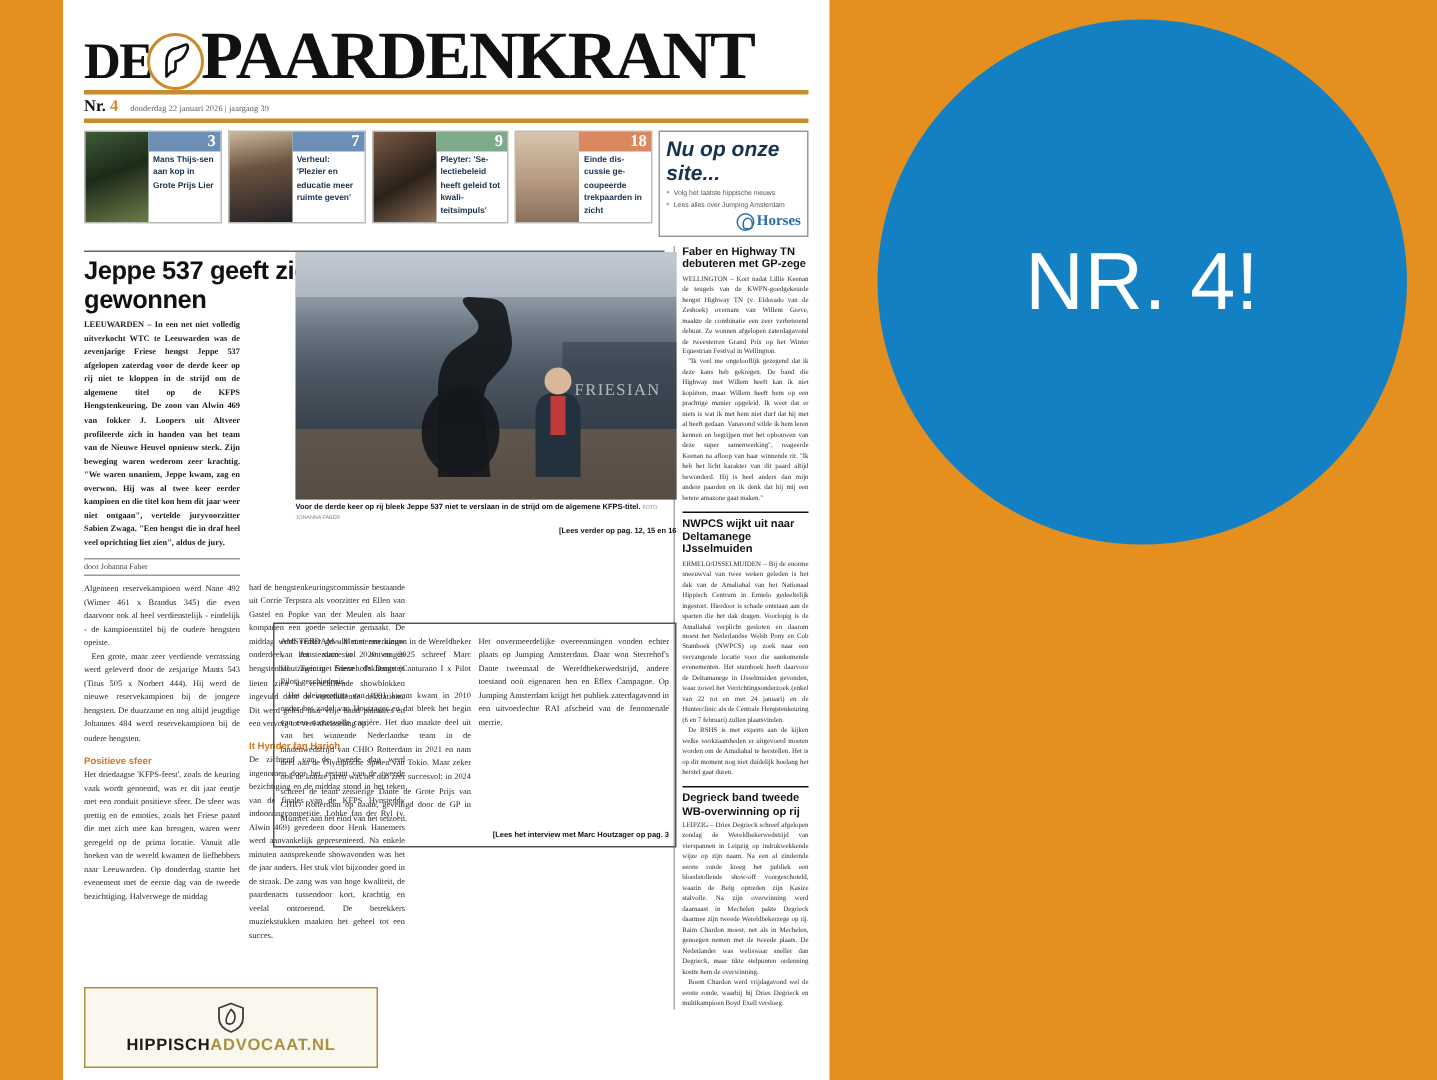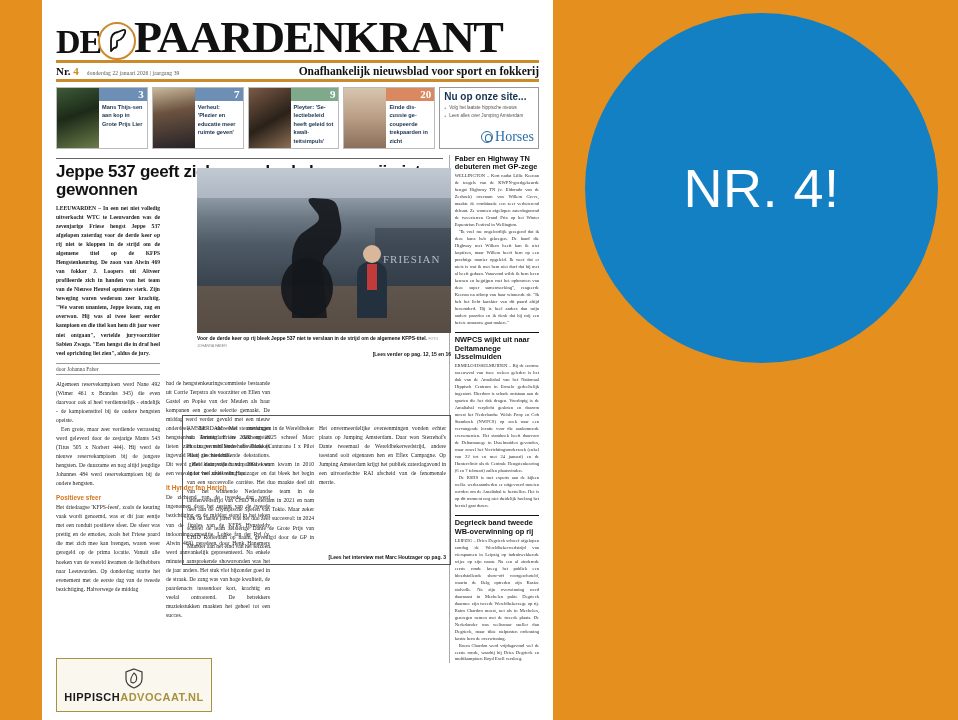--- a/index.html
+++ b/index.html
@@ -30,22 +30,23 @@
   .mast-logo {
     width:40px; height:40px; margin:0 -3px 0 -4px; position:relative; top:3px;
   }
   .mast-main {
     font-family:"Liberation Serif", serif; font-weight:bold;
     font-size:45px; letter-spacing:-1.5px; color:#111; line-height:0.92;
     transform:scaleX(1.02); transform-origin:left bottom;
   }
   .mast-rule { height:3px; background:#C98B2B; margin:2px 0 0 0; }
   .mast-sub {
-    display:flex; align-items:baseline; justify-content:space-between;
+    display:flex; align-items:baseline; 
     padding:2px 0 0 0;
+    flex-direction:column;
   }
   .mast-nr { font-weight:bold; font-size:11px; color:#111; }
   .mast-nr .num { color:#C98B2B; }
   .mast-date { font-size:5.5px; color:#555; margin-left:8px; letter-spacing:.1px;}
   .mast-tag { font-weight:bold; font-size:11.5px; color:#111; }
   .mast-rule2 { height:2.5px; background:#C98B2B; margin-top:2px; }
 
   
   .teasers { display:flex; gap:4px; padding:5px 14px 0 14px; align-items:stretch; }
   .teaser {
@@ -61,42 +62,42 @@
     font-family:"Liberation Sans", sans-serif;
     font-size:5.6px; font-weight:bold; color:#16324f; line-height:1.52;
     padding:2px 3px 0 3px;
   }
   .site-box {
     width:100px; border:0.8px solid #999; background:#fff; padding:3px 4px;
     display:flex; flex-direction:column;
   }
   .site-box h4 {
     font-family:"Liberation Sans", sans-serif;
-    font-size:10px; font-weight:bold; color:#16324f; margin-bottom:3px;
+    font-size:14px; font-weight:bold; color:#16324f; margin-bottom:3px;font-style:italic;
   }
   .site-box ul { list-style:none; }
   .site-box li {
     font-family:"Liberation Sans", sans-serif; font-size:4.6px; color:#555;
     line-height:1.45; padding-left:5px; position:relative; margin-bottom:1.5px;
   }
   .site-box li:before {
     content:"•"; position:absolute; left:0; top:-1px; color:#7aa6c9; font-size:6px;
   }
   .horses-logo {
     margin-top:auto; display:flex; align-items:center; justify-content:flex-end; gap:2px;
   }
   .horses-logo .hl-ic {
     width:12px; height:12px; border-radius:50%; border:1.2px solid #2b6ea8;
     position:relative;
   }
   .horses-logo .hl-ic:after{
     content:""; position:absolute; left:3px; top:2.5px; width:5px; height:6px;
     border:1.2px solid #2b6ea8; border-radius:55% 55% 40% 40%;
   }
-  .horses-logo .hl-tx { font-family:"Liberation Serif", serif; font-size:14px; color:#2b6ea8; }
+  .horses-logo .hl-tx { font-family:"Liberation Serif", serif; font-size:10px; color:#2b6ea8;font-weight:bold; }
 
   
   .content { padding:6px 14px 0 14px; display:flex; gap:6px; }
   .left-zone { width:395px; }
   .right-zone { width:92px; border-left:0.6px solid #aaa; padding-left:5px; }
 
   .hr-thin { height:1px; background:#666; margin:3px 0 4px 0; }
 
   h1.headline {
     font-family:"Liberation Sans", sans-serif;
@@ -209,21 +210,20 @@
     </div>
     <div class="mast-rule"></div>
     <div class="mast-sub">
       <div style="display:flex;align-items:baseline;">
         <span class="mast-nr">
           <span>Nr.</span>
           <span class="num">4</span>
         </span>
         <span class="mast-date">donderdag 22 januari 2026 | jaargang 39</span>
       </div>
-      <span class="mast-tag">Onafhankelijk nieuwsblad voor sport en fokkerij</span>
     </div>
     <div class="mast-rule2"></div>
   </div>
 
   <div class="teasers">
 
     <div class="teaser">
       <div class="thumb" style="background:linear-gradient(160deg,#3d5b38,#1c2a18 45%,#6b7d4a);"></div>
       <div class="body">
         <div class="num" style="background:#6E8FB5">3</div>
@@ -243,21 +243,21 @@
       <div class="thumb" style="background:linear-gradient(150deg,#7b5a46,#2a2119 55%,#8e6f55);"></div>
       <div class="body">
         <div class="num" style="background:#7FA98B">9</div>
         <div class="txt">Pleyter: 'Se-lectiebeleid heeft geleid tot kwali-teitsimpuls'</div>
       </div>
     </div>
 
     <div class="teaser">
       <div class="thumb" style="background:linear-gradient(180deg,#d8c5ae,#b99d84 50%,#8a6f5c);"></div>
       <div class="body">
-        <div class="num" style="background:#D98860">20</div>
+        <div class="num" style="background:#D98860">18</div>
         <div class="txt">Einde dis-cussie ge-coupeerde trekpaarden in zicht</div>
       </div>
     </div>
 
     <div class="site-box">
       <h4>Nu op onze site...</h4>
       <ul>
         <li>Volg het laatste hippische nieuws</li>
         <li>Lees alles over Jumping Amsterdam</li>
       </ul>
@@ -331,21 +331,21 @@
             <p class="body">AMSTERDAM – Met stermerkingen in de Wereldbeker van Amsterdam in 2020 en 2025 schreef Marc Houtzager met Sterrehof's Dante (Canturano I x Pilot Pilot) geschiedenis.</p>
             <p class="body">Het kleinproduct van 1991 kwam kwam in 2010 onder het zadel van Houtzager en dat bleek het begin van een succesvolle carrière. Het duo maakte deel uit van het winnende Nederlandse team in de landenwedstrijd van CHIO Rotterdam in 2021 en nam deel aan de Olympische Spelen van Tokio. Maar zeker ook de laatste jaren was het duo zeer succesvol: in 2024 schreef de team zeisierige Dante de Grote Prijs van CHIO Rotterdam op naam, geveiligd door de GP in Münster aan het eind van het seizoen.</p>
           </div>
           <div class="bc">
             <p class="body">Het onvermeerdelijke overeenmingen vonden echter plaats op Jumping Amsterdam. Daar won Sterrehof's Dante tweemaal de Wereldbekerwedstrijd, andere toestand ooit eigenaren hen en Eflex Campagne. Op Jumping Amsterdam krijgt het publiek zaterdagavond in een uitvoerlechte RAI afscheid van de fenomenale merrie.</p>
           </div>
         </div>
         <div class="jump">[Lees het interview met Marc Houtzager op pag. 3</div>
       </div>
 
-      <div class="ad" style="position:absolute; left:14px; top:652px; width:156px;">
+      <div class="ad" style="position:absolute; left:14px; top:652px; width:196px;">
         <span class="shield">
           <svg viewBox="0 0 18 21" width="18" height="21">
             <path d="M9 1 L17 4 V11 Q17 17 9 20 Q1 17 1 11 V4 Z" fill="none" stroke="#3a3a3a" stroke-width="1.2"></path>
             <path d="M9 5 Q13 8 11 13 Q9 16 6 14 Q5 10 9 5 Z" fill="none" stroke="#3a3a3a" stroke-width="1.1"></path>
           </svg>
         </span>
         <span class="ad-text">
           <span class="b">HIPPISCH</span><span class="g">ADVOCAAT.NL</span>
         </span>
       </div>

